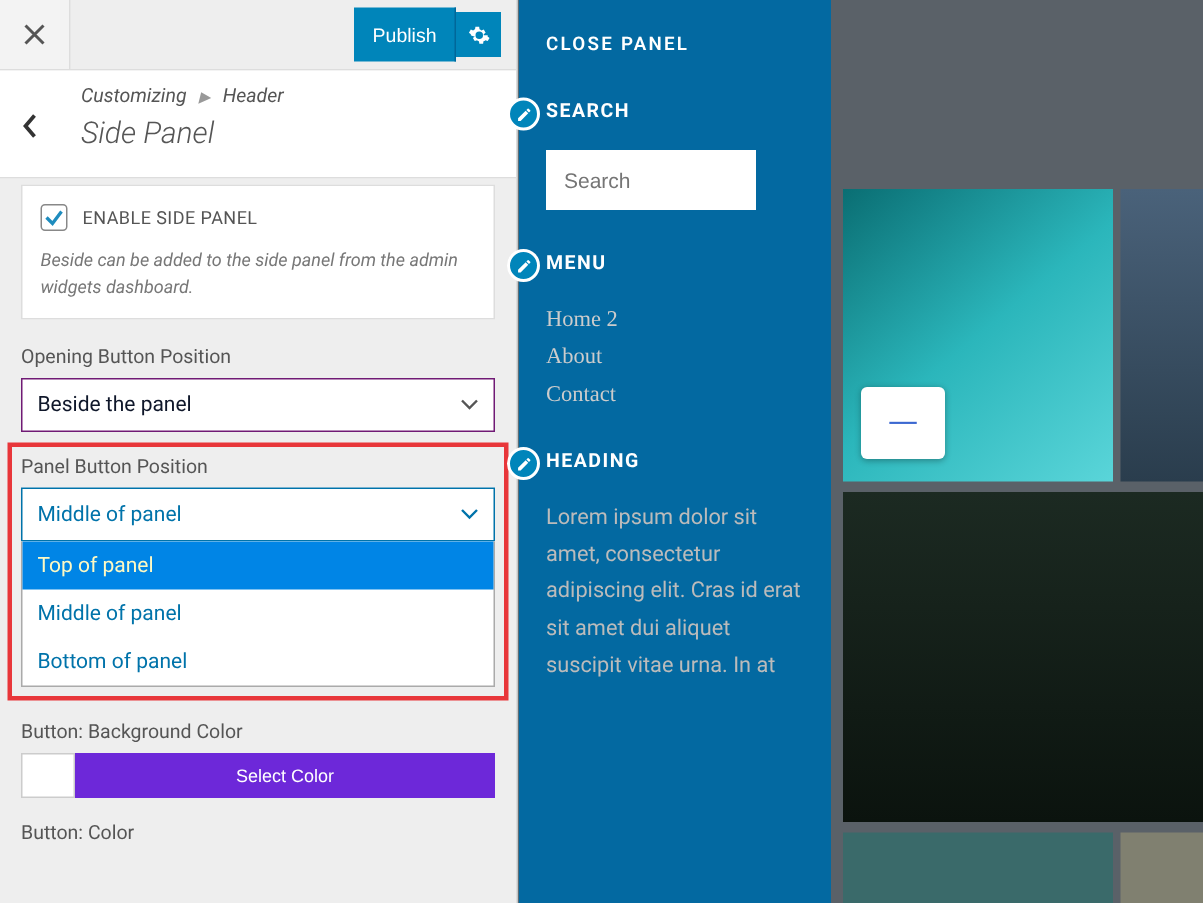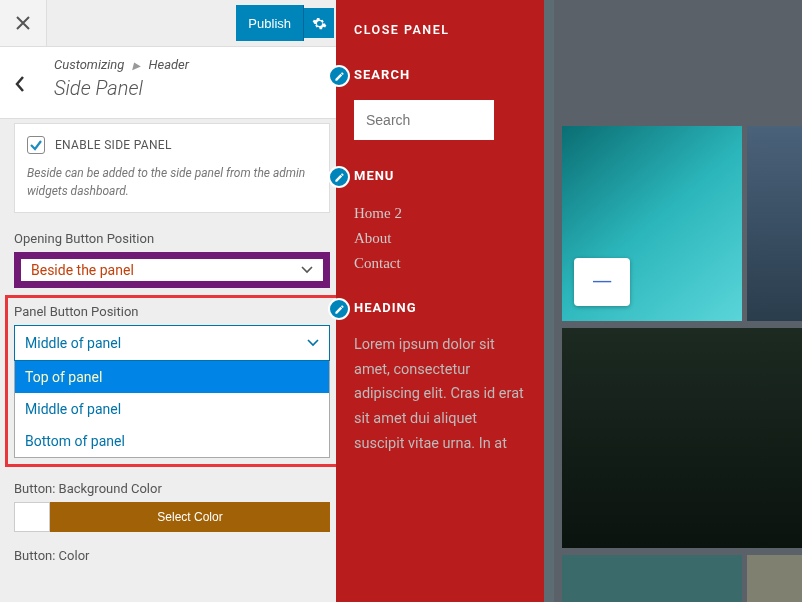--- a/index.html
+++ b/index.html
@@ -24,38 +24,38 @@
   .controls { padding: 4px 14px; overflow-y: auto; height: calc(602px - 47px - 72px); }
 
   .panel-switch { background: #fff; border: 1px solid #ddd; padding: 12px; margin-bottom: 18px; }
   .switch-row { display: flex; align-items: center; gap: 10px; margin-bottom: 10px; }
   .checkbox { width: 18px; height: 18px; border: 1px solid #888; border-radius: 3px; display: flex; align-items: center; justify-content: center; color: #1e8cbe; cursor: pointer; }
   .switch-label { font-size: 12px; color: #555; letter-spacing: 0.3px; }
   .help { font-size: 12px; color: #777; font-style: italic; line-height: 1.5; }
 
   .control { margin-bottom: 16px; }
   .control-label { font-size: 13px; color: #555; margin-bottom: 6px; font-weight: 400; }
-  .select { width: 100%; height: 36px; border: 7px solid #701a75; background: #fff; font-size: 14px; padding: 0 10px; display: flex; align-items: center; justify-content: space-between; color: #c2410c; cursor: pointer; }
+  .select { width: 100%; height: 36px; border: 1px solid #701a75; background: #fff; font-size: 14px; padding: 0 10px; display: flex; align-items: center; justify-content: space-between; color: #0f172a; cursor: pointer; }
   .select.active { border: 1px solid #0073aa; color: #0073aa; }
   .chev { color: #555; }
   .select.active .chev { color: #0073aa; }
   
   .highlight-wrap { border: 3px solid #e8363a; padding: 6px 6px 0 6px; margin: -9px -9px 14px; position: relative; }
   .highlight-wrap .control { margin-bottom: 6px; }
   
   .dropdown { background: #fff; border: 1px solid #aaa; border-top: none; }
   .dropdown .opt { padding: 8px 10px; font-size: 14px; color: #0073aa; cursor: pointer; }
   .dropdown .opt.sel { background: #0085e6; color: #fef9c3; }
   
   .color-row { display: flex; align-items: stretch; height: 30px; }
   .swatch { width: 36px; background: #fff; border: 1px solid #ccc; }
-  .selcolor { flex: 1; background: #a16207; color: #fff; font-size: 12px; border: none; cursor: pointer; }
-
-  
-  .dark-panel { position: absolute; left: 336px; top: 0; width: 208px; height: 602px; background: #b91c1c; color: #eee; padding: 22px 18px; }
+  .selcolor { flex: 1; background: #6d28d9; color: #fff; font-size: 12px; border: none; cursor: pointer; }
+
+  
+  .dark-panel { position: absolute; left: 346px; top: 0; width: 208px; height: 602px; background: #0369a1; color: #eee; padding: 22px 18px; }
   .close-panel { font-size: 12.5px; letter-spacing: 1.5px; color: #fff; margin-bottom: 30px; font-weight: 600; }
   .widget-head { font-size: 13px; letter-spacing: 1px; color: #fff; font-weight: 700; margin-bottom: 18px; position: relative; }
   .edit-badge { position: absolute; left: -26px; top: -2px; width: 22px; height: 22px; border-radius: 50%; background: #0085ba; border: 2px solid #fff; display: flex; align-items: center; justify-content: center; color: #fff; font-size: 11px; }
   .search-input { width: 140px; height: 40px; background: #fff; border: none; padding: 0 12px; font-size: 14px; color: #333; margin-bottom: 28px; }
   .menu-list { margin-bottom: 24px; font-family: Liberation Serif, serif; }
   .menu-list div { font-size: 15px; color: #ccc; padding: 4px 0; cursor: pointer; }
   .lorem { font-size: 14.5px; color: #bbb; line-height: 1.7; }
 
   
   .preview { position: absolute; left: 554px; top: 0; width: 248px; height: 602px; background: #5a6168; }

